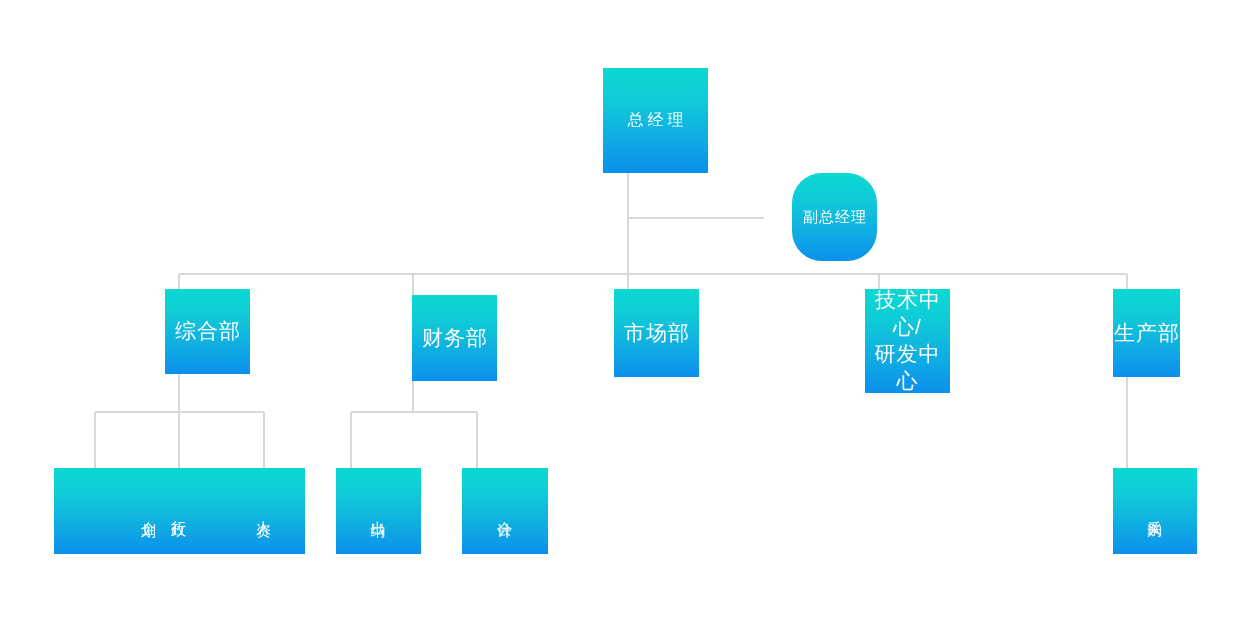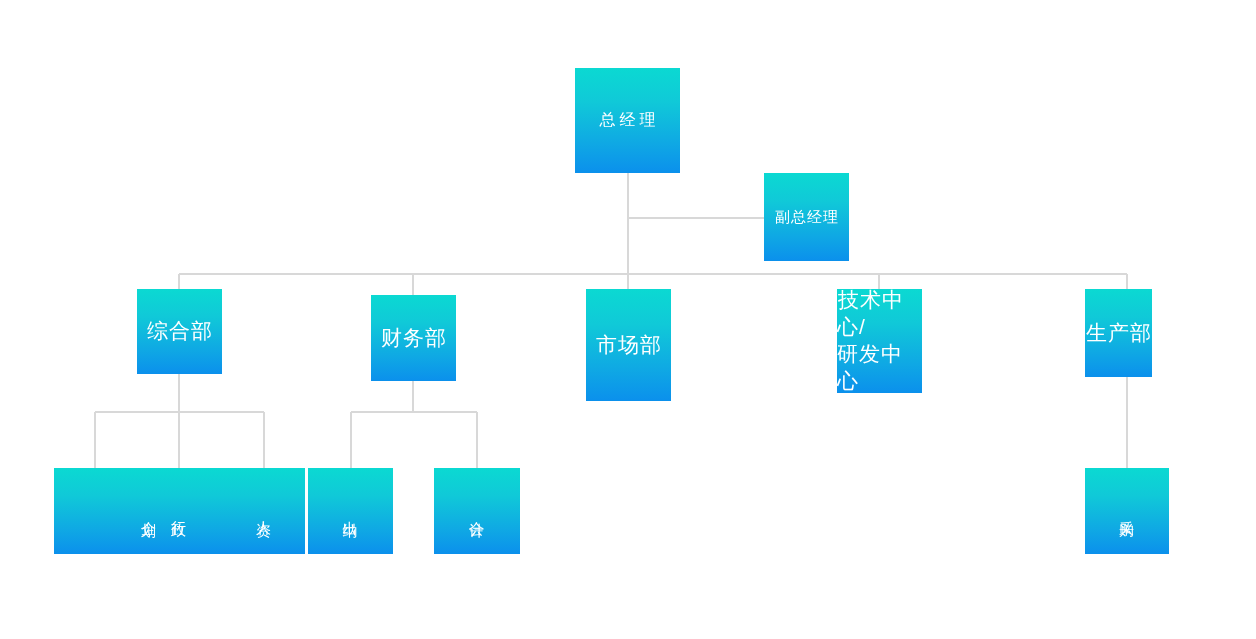--- a/index.html
+++ b/index.html
@@ -28,38 +28,40 @@
     pointer-events: none;
   }
   .node {
     position: absolute;
     box-sizing: border-box;
     display: flex;
     align-items: center;
     justify-content: center;
     color: #ffffff;
     background: linear-gradient(180deg, #0bd9d2 0%, #10c9d8 32%, #0fa8e4 72%, #0b90ec 100%);
-    text-align: left;
+    text-align: center;
     line-height: 1.28;
     white-space: pre-line;
     user-select: none;
+    margin-left: 28px;
   }
   .node-label {
     display: block;
   }
   .node-root {
     font-size: 16px;
     letter-spacing: 4px;
     text-indent: 4px;
     font-weight: 400;
   }
   .node-deputy {
     font-size: 15px;
     letter-spacing: 1px;
     text-indent: 1px;
+    border-radius: 30px;
   }
   .node-dept {
     font-size: 21px;
     letter-spacing: 1px;
     text-indent: 1px;
   }
   .node-sub {
     font-size: 15px;
     letter-spacing: 1px;
   }
@@ -133,25 +135,25 @@
   </div>
 
   <div class="node node-deputy" style="left:764px; top:173px; width:85px; height:88px;">
     <span class="node-label">副总经理</span>
   </div>
 
   <div class="node node-dept" style="left:137px; top:289px; width:85px; height:85px;">
     <span class="node-label">综合部</span>
   </div>
 
-  <div class="node node-dept" style="left:371px; top:295px; width:85px; height:86px;">
+  <div class="node node-dept" style="left:384px; top:295px; width:85px; height:86px;">
     <span class="node-label">财务部</span>
   </div>
 
-  <div class="node node-dept" style="left:586px; top:289px; width:85px; height:112px;">
+  <div class="node node-dept" style="left:586px; top:289px; width:85px; height:88px;">
     <span class="node-label">市场部</span>
   </div>
 
   <div class="node node-dept" style="left:837px; top:289px; width:85px; height:104px;">
     <span class="node-label">技术中心/
 研发中心</span>
   </div>
 
   <div class="node node-dept" style="left:1085px; top:289px; width:67px; height:88px;">
     <span class="node-label">生产部</span>

